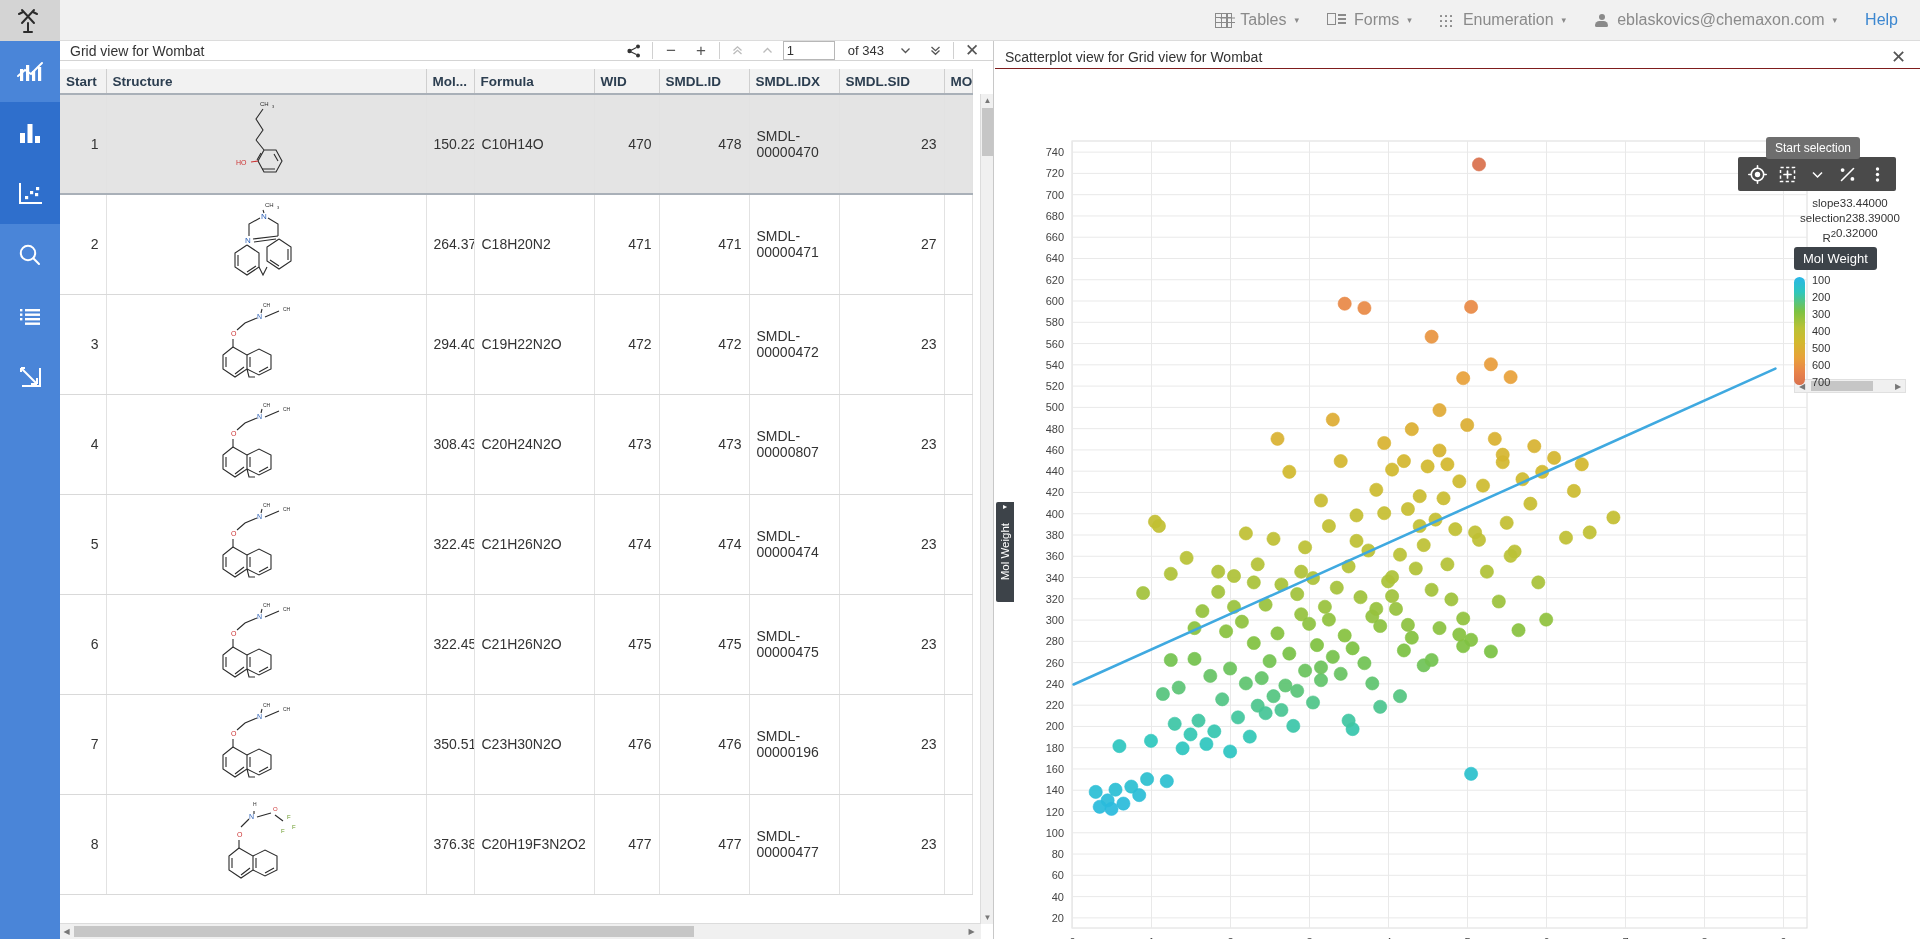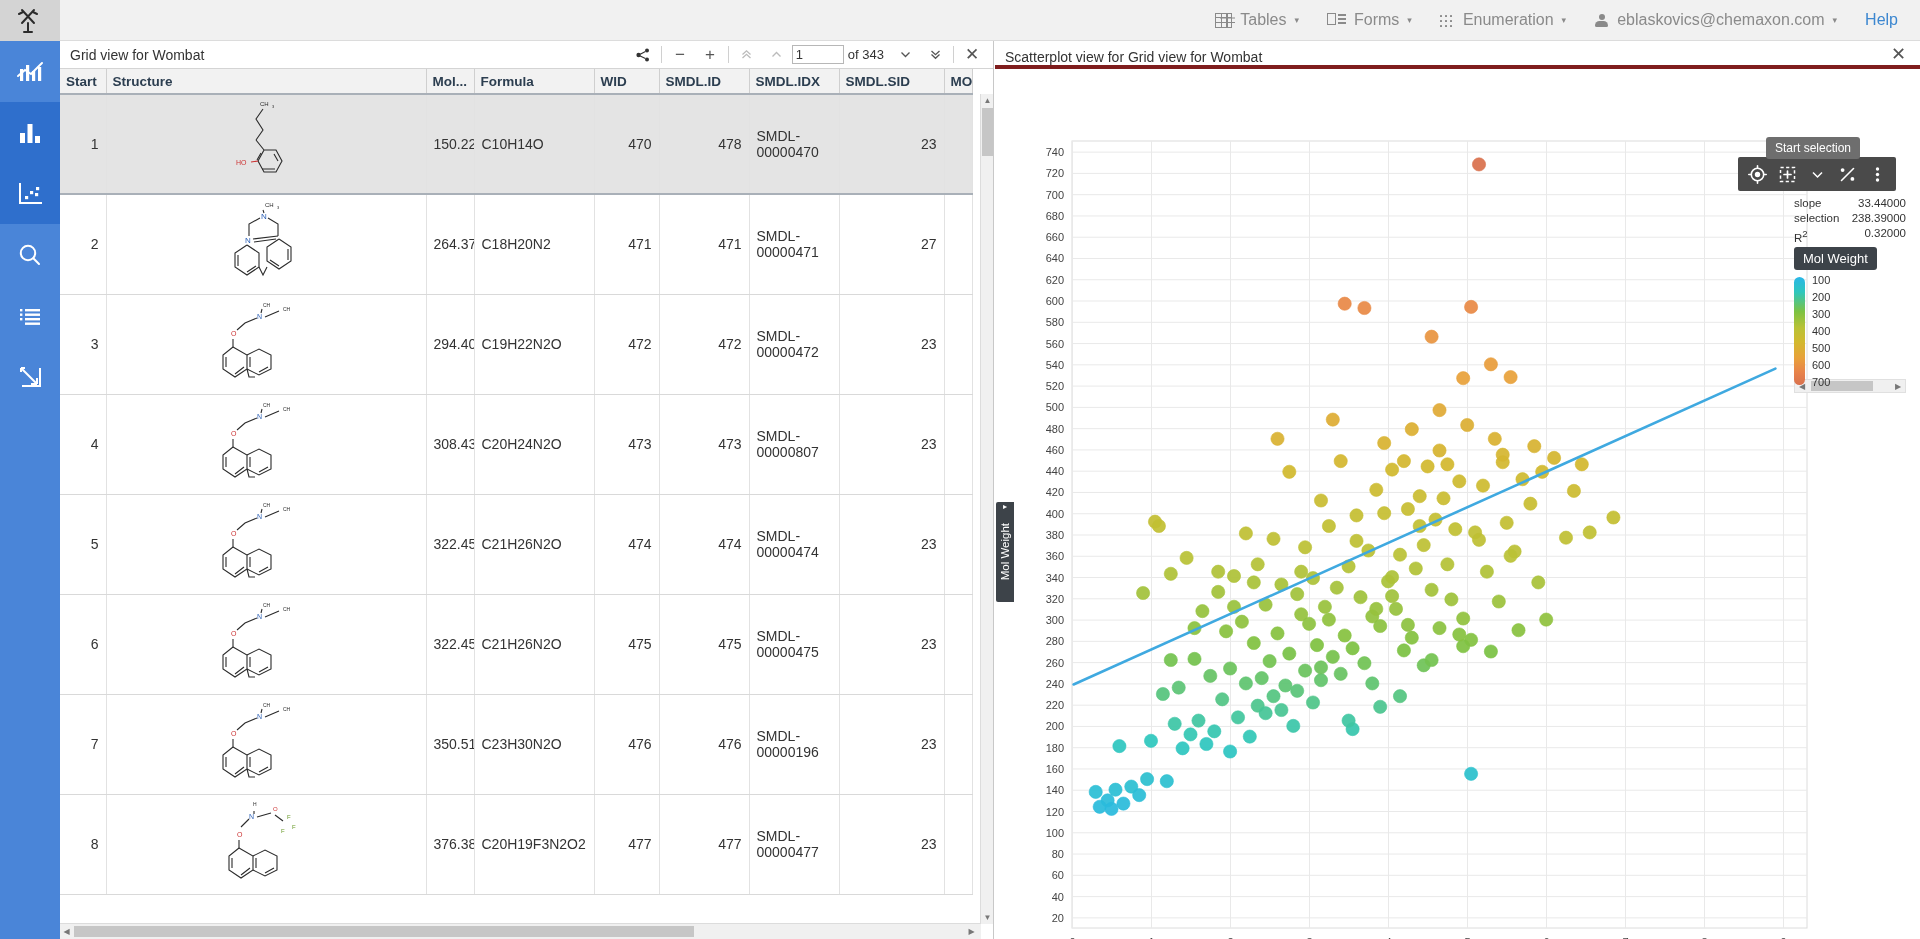--- a/index.html
+++ b/index.html
@@ -54,31 +54,31 @@
     width:60px; height:61px; display:flex; align-items:center; justify-content:center; cursor:pointer;
   }
   .rail-btn.active { background:#2f6fcc; }
 
   
   #grid-panel {
     position:absolute; left:60px; top:41px; width:934px; height:898px;
     background:#ffffff; border-right:1px solid #c8c8c8;
   }
   #grid-header {
-    height:28px; border-bottom:1px solid #d4d4d4; display:flex; align-items:center;
+    height:20px; border-bottom:1px solid #d4d4d4; display:flex; align-items:center;
     padding:0 6px 0 10px; background:#fff;
   }
   #grid-title { font-size:14px; color:#333; flex:1; }
   .gh-btn { width:30px; height:26px; display:flex; align-items:center; justify-content:center;
     color:#555; cursor:pointer; font-size:17px; }
   .gh-sep { width:1px; height:17px; background:#d0d0d0; margin:0 3px; }
   .gh-btn.dim { color:#b8b8b8; }
   #page-input { width:52px; height:19px; border:1px solid #b7b7b7; font-size:13px; color:#333;
      padding:0 3px; font-family:"Liberation Sans", sans-serif; }
-  #page-of { font-size:13px; color:#333; margin:0 6px 0 4px; }
+  #page-of { font-size:13px; color:#333; margin:0 6px 0 13px; }
 
   
   #tbl-wrap { position:absolute; left:0; top:28px; width:934px; height:855px; overflow:hidden; }
   table.grid { border-collapse:collapse; table-layout:fixed; width:912px; }
   table.grid th {
     height:25px; background:#f2f2f2; border-right:1px solid #cfcfcf; border-bottom:2px solid #a9b0b8;
     font-size:13.5px; color:#2c3e50; font-weight:bold; text-align:left; padding:0 6px;
     white-space:nowrap; overflow:hidden;
   }
   table.grid td {
@@ -91,21 +91,21 @@
   .struct-cell { text-align:center; }
   
   #vscroll { position:absolute; right:0px; top:53px; width:13px; height:830px; background:#f0f0f0; border-left:1px solid #dcdcdc;}
   #vthumb { position:absolute; left:1px; top:14px; width:11px; height:48px; background:#c6c6c6; }
   .sb-arrow { position:absolute; left:0; width:13px; height:13px; display:flex; align-items:center; justify-content:center; font-size:8px; color:#777; }
   #hscroll { position:absolute; left:0; bottom:0; width:921px; height:16px; background:#f0f0f0; border-top:1px solid #dcdcdc; }
   #hthumb { position:absolute; left:14px; top:2px; width:620px; height:11px; background:#c6c6c6; }
 
   
   #sp-panel { position:absolute; left:995px; top:41px; width:925px; height:898px; background:#fff; }
-  #sp-header { height:28px; border-bottom:4px solid #7f1d1d; display:flex; align-items:flex-end; padding:4px 8px 0 10px; }
+  #sp-header { height:28px; border-bottom:1px solid #7f1d1d; display:flex; align-items:center; padding:4px 8px 0 10px; }
   #sp-title { flex:1; font-size:14px; color:#333; }
   #sp-close { font-size:18px; color:#555; cursor:pointer; padding:0 6px; }
   #plot-area { position:absolute; left:0; top:28px; width:925px; height:870px; }
 
   
   #ylabel-chip {
     position:absolute; left:1px; top:433px; width:18px; height:100px; background:#3d4349;
     color:#fff; font-size:11.5px; display:flex; align-items:center; justify-content:center;
     cursor:pointer; border-radius:2px 0 0 2px;
   }
@@ -117,21 +117,21 @@
     position:absolute; right:24px; top:88px; height:34px; background:#4a4a4a; display:flex;
     align-items:center; border-radius:2px; padding:0 4px; z-index:30;
   }
   .sp-tb-btn { width:30px; height:34px; display:flex; align-items:center; justify-content:center; cursor:pointer; }
   #tooltip-start {
     position:absolute; right:60px; top:68px; background:#6e6e6e; color:#fff; font-size:12px;
     padding:4px 9px; border-radius:3px; z-index:31; white-space:nowrap;
   }
   
   #stats { position:absolute; right:14px; top:127px; width:112px; font-size:11.5px; color:#333; z-index:20;}
-  .stat-row { display:flex; justify-content:space-between; line-height:15px; white-space:nowrap; overflow:hidden;}
+  .stat-row { display:flex; justify-content:center; line-height:15px; white-space:nowrap; overflow:hidden;}
   .stat-k { }
   .stat-v { }
   
   #legend { position:absolute; right:14px; top:178px; width:112px; z-index:20; }
   #legend-title { display:inline-block; background:#3d4349; color:#fff; font-size:13px; padding:4px 9px; border-radius:3px; }
   #legend-body { margin-top:7px; display:flex; }
   #legend-bar { width:11px; height:108px; border-radius:6px;
      background:linear-gradient(to bottom,#29b6e8 0%,#2ec7bd 14%,#7cc242 32%,#b9c236 47%,#d2b92e 60%,#e8a13a 75%,#e8834a 88%,#d9714e 100%); }
   #legend-labels { margin-left:7px; position:relative; width:50px; height:108px; }
   .leg-lab { position:absolute; font-size:11px; color:#333; left:0; transform:translateY(-50%); }

